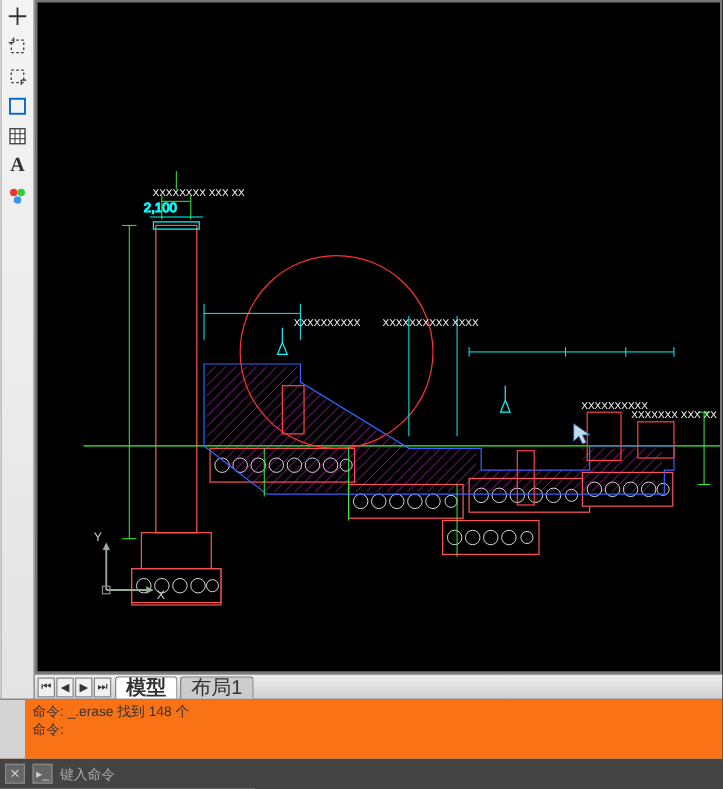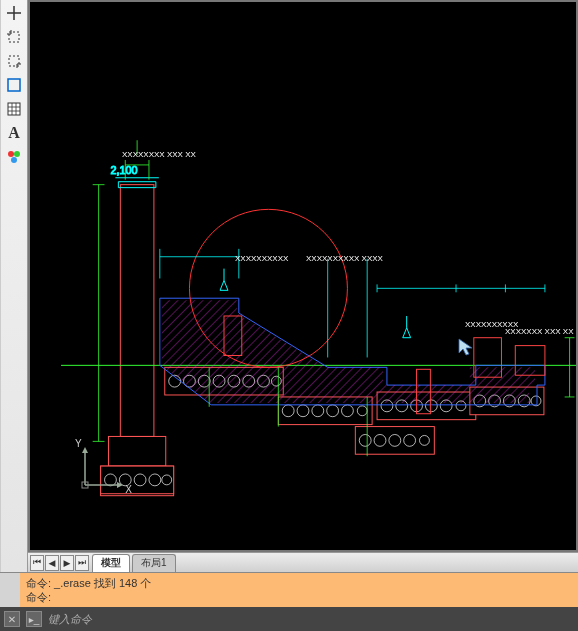--- a/index.html
+++ b/index.html
@@ -5,27 +5,27 @@
 *{margin:0;padding:0;box-sizing:border-box;font-family:"Microsoft YaHei",sans-serif;font-size:11px}
 body{width:578px;height:631px;background:#333;display:flex;flex-direction:column;overflow:hidden}
 .main{flex:1;display:flex;min-height:0}
 .tool-col{width:28px;background:linear-gradient(#f4f4f4,#e4e4e4);border-right:1px solid #999;border-left:1px solid #ccc;display:flex;flex-direction:column;align-items:center;padding-top:2px;gap:2px}
 .tool-col .ico{width:22px;height:22px;display:flex;align-items:center;justify-content:center;border:1px solid transparent;border-radius:2px;font-size:14px;color:#333}
 .tool-col .ico svg{width:16px;height:16px}
 .canvas-wrap{flex:1;display:flex;flex-direction:column;background:#777;min-width:0}
 .canvas{flex:1;background:#000;position:relative;overflow:hidden;margin:2px}
 .tabbar{height:20px;background:linear-gradient(#eee,#d0d0d0);border-top:1px solid #999;display:flex;align-items:center;padding-left:2px}
 .navbtn{width:14px;height:16px;border:1px solid #888;background:#f0f0f0;display:flex;align-items:center;justify-content:center;font-size:9px;color:#333;margin-right:1px}
-.tab{height:18px;padding:2px 8px;background:#ccc;color:#333;border:1px solid #888;border-bottom:none;border-radius:3px 3px 0 0;display:flex;align-items:center;margin-left:2px;font-size:10px}
+.tab{height:18px;padding:2px 8px;background:#ccc;color:#333;border:1px solid #888;border-bottom:none;border-radius:3px 3px 0 0;display:flex;align-items:center;margin-left:2px;font-size:16px}
 .tab.active{background:#fff;font-weight:bold}
 .cmd-area{background:#e8e8e8;border-top:1px solid #888}
-.cmd-hist{height:34px;background:#fdba74;padding:3px 6px;color:#333;line-height:14px;white-space:pre-line;border-left:20px solid #d4d4d4}
+.cmd-hist{height:47px;background:#f97316;padding:3px 6px;color:#333;line-height:14px;white-space:pre-line;border-left:20px solid #d4d4d4}
 .cmd-input-row{height:24px;background:#444;display:flex;align-items:center;padding:0 4px;gap:6px}
 .cmd-icon{width:16px;height:16px;background:#666;border:1px solid #888;display:flex;align-items:center;justify-content:center;color:#ccc;font-size:10px}
-.cmd-input{flex:1;color:#aaa;font-style:italic}
+.cmd-input{flex:1;color:#aaa;}
 
 .draw{position:absolute;inset:0}
 .draw svg{position:absolute;inset:0;width:100%;height:100%}
 .lbl{position:absolute;color:#fff;font-size:8px;white-space:nowrap}
 .cursor{position:absolute;width:20px;height:20px}
 .ucs{position:absolute;left:45px;bottom:55px;width:55px;height:55px}
 </style>
 </head>
 <body>
 

